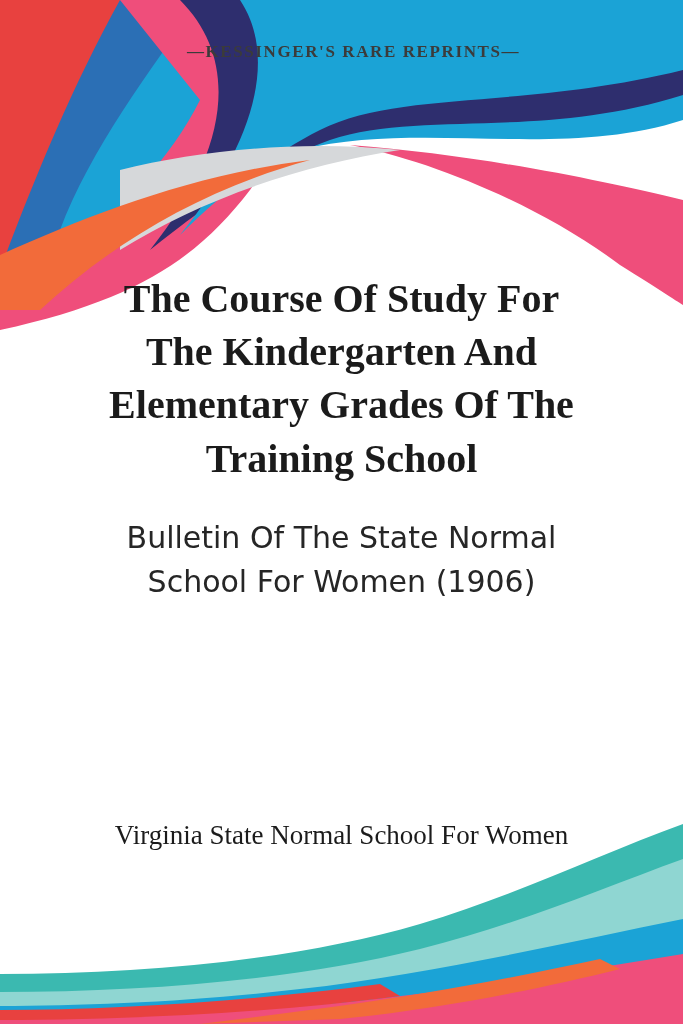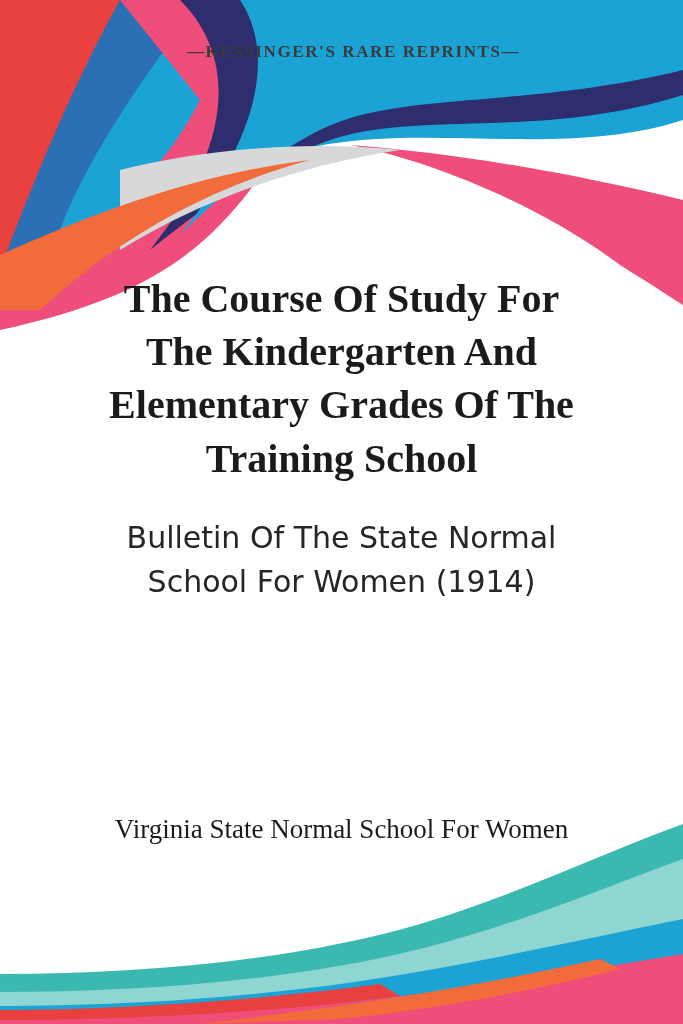--- a/index.html
+++ b/index.html
@@ -70,21 +70,21 @@
     font-weight: normal;
     color: #262626;
     margin: 0;
   }
   #author-block { top: 810px; padding: 0 100px; box-sizing: border-box; }
   #author {
     font-family: "Liberation Serif", serif;
     font-size: 27px;
     line-height: 1.45;
     color: #1b1b1b;
-    margin: 0;
+    margin: 6px;
   }
 </style>
 </head>
 <body>
 
 <div id="cover">
 
   <svg id="art-top" viewBox="0 0 683 340" preserveAspectRatio="none">
     <rect x="0" y="0" width="683" height="340" fill="#ffffff"></rect>
     <path d="M0,0 L683,0 L683,120 C560,160 420,120 300,150 C180,180 70,230 0,265 Z" fill="#1ba3d6"></path>
@@ -100,21 +100,21 @@
 
   <div class="imprint">
     <span>—KESSINGER'S RARE REPRINTS—</span>
   </div>
 
   <div class="text-block" id="title-block">
     <h1 id="title">The Course Of Study For The Kindergarten And Elementary Grades Of The Training School</h1>
   </div>
 
   <div class="text-block" id="subtitle-block">
-    <h2 id="subtitle">Bulletin Of The State Normal School For Women (1914)</h2>
+    <h2 id="subtitle">Bulletin Of The State Normal School For Women (1906)</h2>
   </div>
 
   <div class="text-block" id="author-block">
     <p id="author">Virginia State Normal School For Women</p>
   </div>
 
   <svg id="art-bottom" viewBox="0 0 683 200" preserveAspectRatio="none">
     <rect x="0" y="0" width="683" height="200" fill="#ffffff"></rect>
     <path d="M683,0 C600,30 520,70 420,100 C300,135 150,150 0,150 L0,200 L683,200 Z" fill="#3bb9b0"></path>
     <path d="M683,35 C600,65 520,100 420,125 C300,155 150,168 0,168 L0,200 L683,200 Z" fill="#8fd6d2"></path>

